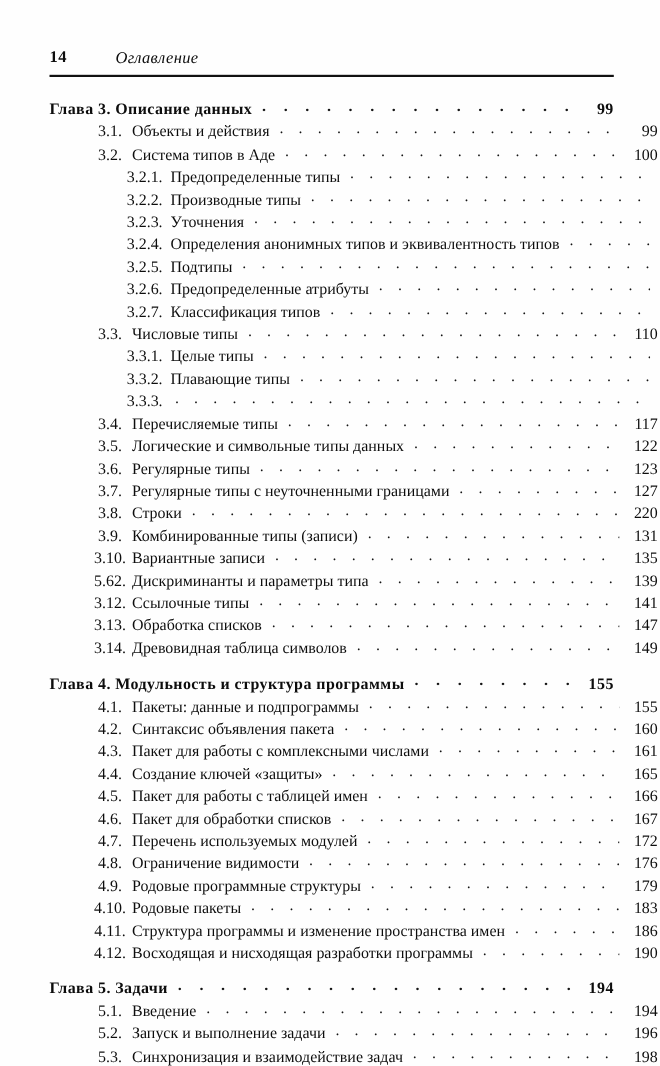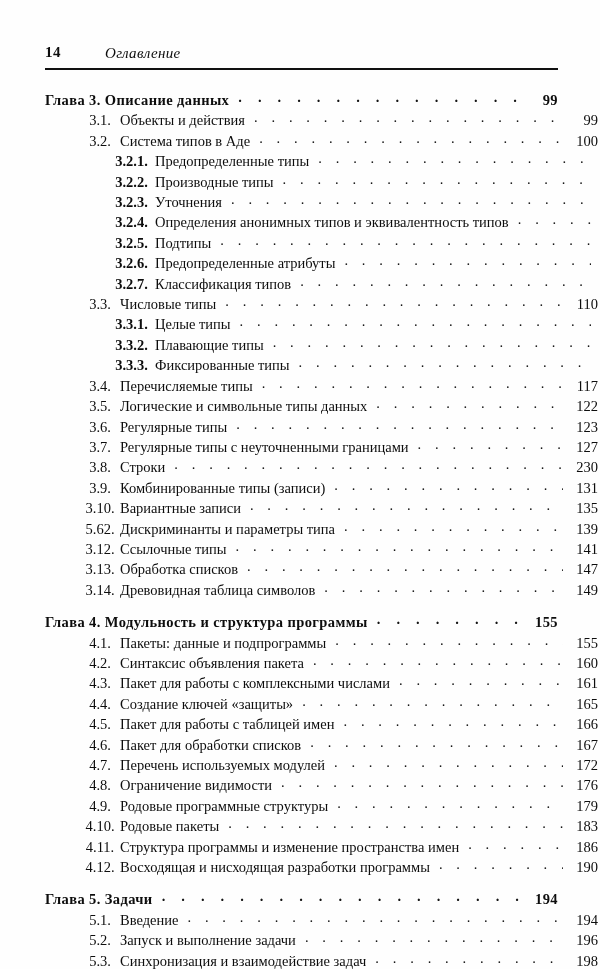--- a/index.html
+++ b/index.html
@@ -104,21 +104,21 @@
   .lvl-chapter .num { width: 0; }
   .lvl-chapter .label { padding-left: 0; }
   .lvl-chapter .leader { letter-spacing: 6.2px; }
 
   
   .lvl-section { padding-left: 40px; }
   .lvl-section .num { width: 30px; }
 
   
   .lvl-subsection { padding-left: 68px; }
-  .lvl-subsection .num { width: 37px; font-weight: bold; }
+  .lvl-subsection .num { width: 37px; }
 
   .gap-after { margin-bottom: 8px; }
 </style>
 </head>
 <body>
 
 <div class="page">
 
   <div class="runhead">
     <span class="folio">14</span>
@@ -200,21 +200,20 @@
         <span class="pg">110</span>
       </div>
       <div class="row lvl-subsection">
         <span class="num">3.3.2.</span>
         <span class="label">Плавающие типы</span>
         <span class="leader">. . . . . . . . . . . . . . . . . . . . . . . . . . . . . . . . . . . . . . . . . . . . . . . . . . . . . . . . . . . . . .</span>
         <span class="pg">113</span>
       </div>
       <div class="row lvl-subsection">
         <span class="num">3.3.3.</span>
-        <span class="label">Фиксированные типы</span>
         <span class="leader">. . . . . . . . . . . . . . . . . . . . . . . . . . . . . . . . . . . . . . . . . . . . . . . . . . . . . . . . . . . . . .</span>
         <span class="pg">115</span>
       </div>
       <div class="row lvl-section">
         <span class="num">3.4.</span>
         <span class="label">Перечисляемые типы</span>
         <span class="leader">. . . . . . . . . . . . . . . . . . . . . . . . . . . . . . . . . . . . . . . . . . . . . . . . . . . . . . . . . . . . . .</span>
         <span class="pg">117</span>
       </div>
       <div class="row lvl-section">
@@ -232,21 +231,21 @@
       <div class="row lvl-section">
         <span class="num">3.7.</span>
         <span class="label">Регулярные типы с неуточненными границами</span>
         <span class="leader">. . . . . . . . . . . . . . . . . . . . . . . . . . . . . . . . . . . . . . . . . . . . . . . . . . . . . . . . . . . . . .</span>
         <span class="pg">127</span>
       </div>
       <div class="row lvl-section">
         <span class="num">3.8.</span>
         <span class="label">Строки</span>
         <span class="leader">. . . . . . . . . . . . . . . . . . . . . . . . . . . . . . . . . . . . . . . . . . . . . . . . . . . . . . . . . . . . . .</span>
-        <span class="pg">230</span>
+        <span class="pg">220</span>
       </div>
       <div class="row lvl-section">
         <span class="num">3.9.</span>
         <span class="label">Комбинированные типы (записи)</span>
         <span class="leader">. . . . . . . . . . . . . . . . . . . . . . . . . . . . . . . . . . . . . . . . . . . . . . . . . . . . . . . . . . . . . .</span>
         <span class="pg">131</span>
       </div>
       <div class="row lvl-section">
         <span class="num">3.10.</span>
         <span class="label">Вариантные записи</span>

